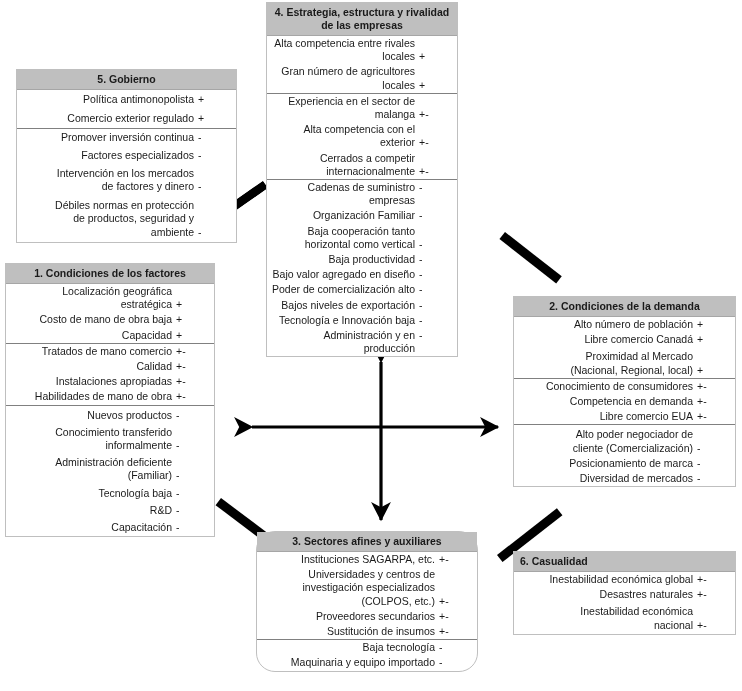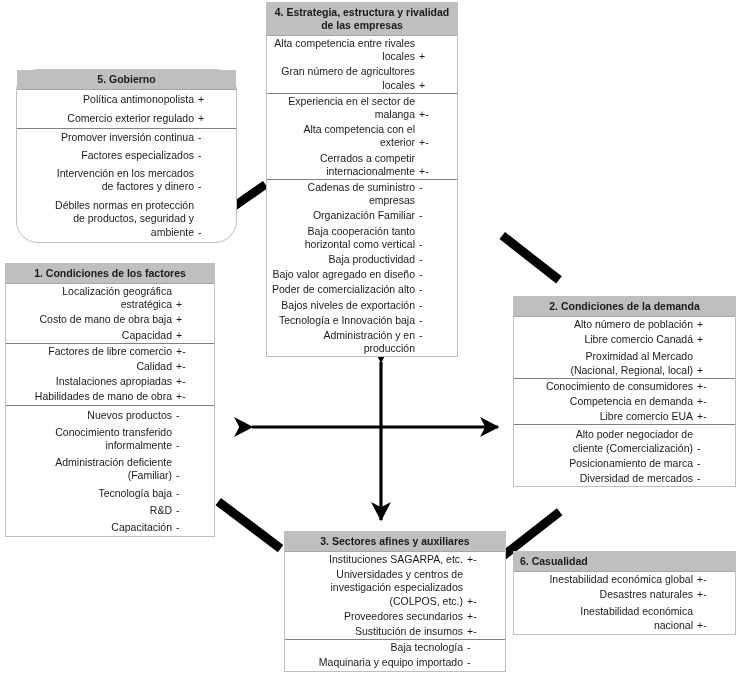--- a/index.html
+++ b/index.html
@@ -166,21 +166,21 @@
           <span class="mark">-</span>
         </div>
         <div class="row">
           <span class="label">Administración y en producción</span>
           <span class="mark">-</span>
         </div>
       </div>
     </div>
   </div>
 
-  <div class="box" style="left:16px; top:69px; width:221px;border-radius:22px;">
+  <div class="box" style="left:16px; top:69px; width:221px;">
     <div class="box-header center">5. Gobierno</div>
     <div>
       <div class="group">
         <div class="row" style="padding-top:3px;padding-bottom:3px;">
           <span class="label">Política antimonopolista</span>
           <span class="mark">+</span>
         </div>
         <div class="row" style="padding-top:3px;padding-bottom:3px;">
           <span class="label">Comercio exterior regulado</span>
           <span class="mark">+</span>
@@ -223,21 +223,21 @@
           <span class="label">Costo de mano de obra baja</span>
           <span class="mark">+</span>
         </div>
         <div class="row">
           <span class="label">Capacidad</span>
           <span class="mark">+</span>
         </div>
       </div>
       <div class="group">
         <div class="row">
-          <span class="label">Factores de libre comercio</span>
+          <span class="label">Tratados de mano comercio</span>
           <span class="mark">+-</span>
         </div>
         <div class="row">
           <span class="label">Calidad</span>
           <span class="mark">+-</span>
         </div>
         <div class="row">
           <span class="label">Instalaciones apropiadas</span>
           <span class="mark">+-</span>
         </div>
@@ -320,21 +320,21 @@
           <span class="mark">-</span>
         </div>
         <div class="row">
           <span class="label">Diversidad de mercados</span>
           <span class="mark">-</span>
         </div>
       </div>
     </div>
   </div>
 
-  <div class="box" style="left:284px; top:531px; width:222px;">
+  <div class="box" style="left:256px; top:531px; width:222px;border-radius:19px;">
     <div class="box-header center">3. Sectores afines y auxiliares</div>
     <div>
       <div class="group">
         <div class="row">
           <span class="label">Instituciones SAGARPA, etc.</span>
           <span class="mark">+-</span>
         </div>
         <div class="row multi">
           <span class="label">Universidades y centros de
 investigación especializados

